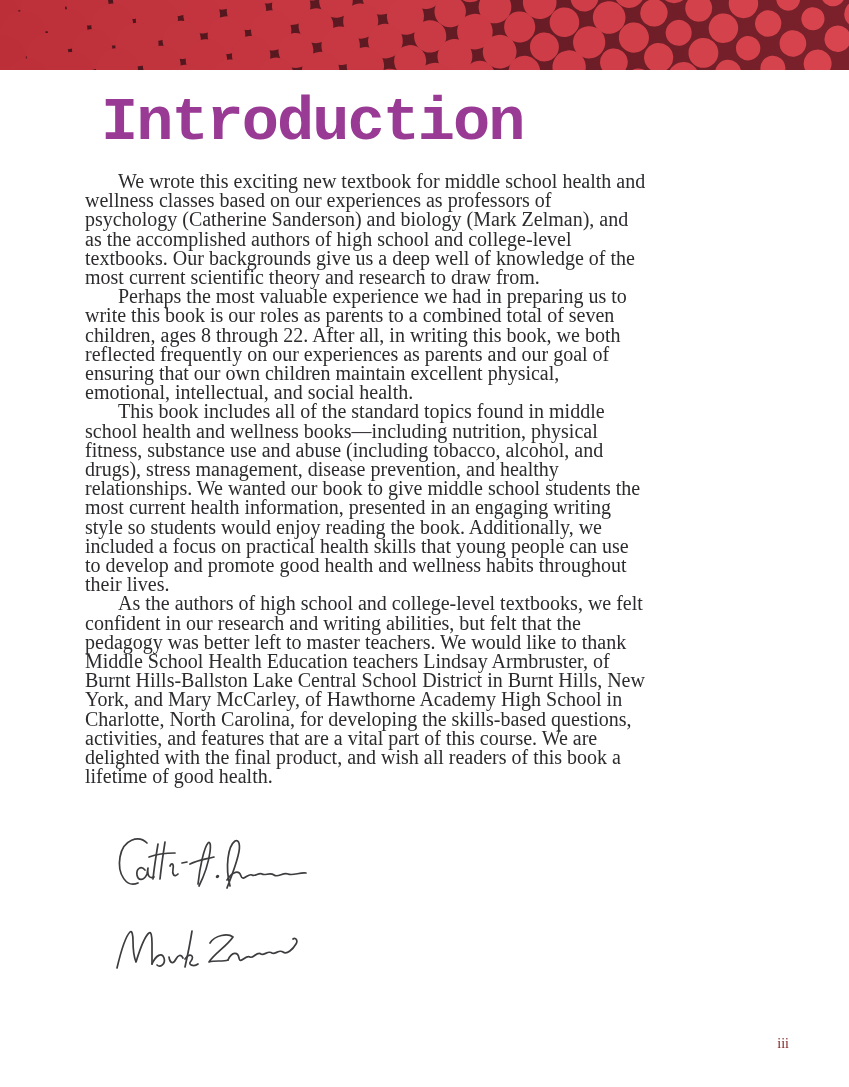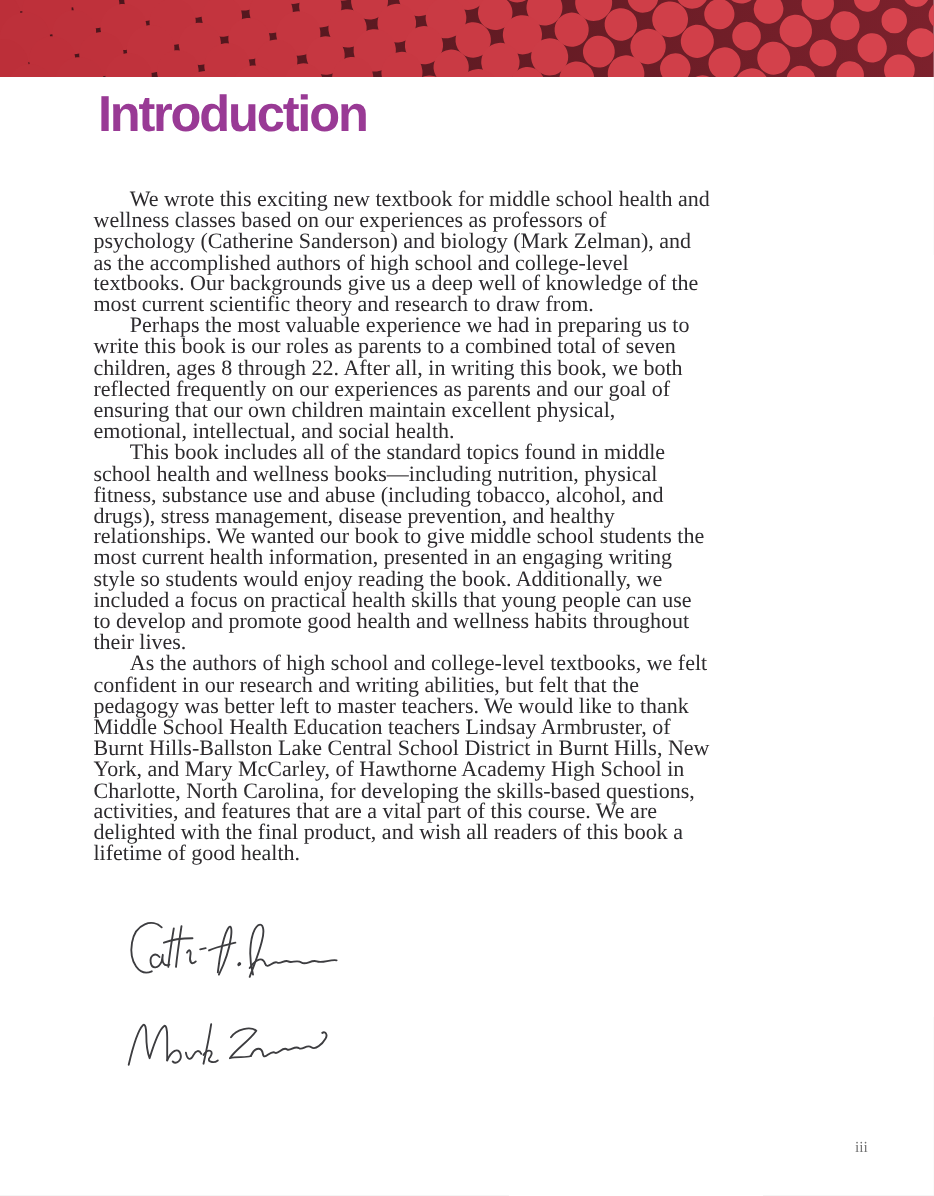--- a/index.html
+++ b/index.html
@@ -15,24 +15,24 @@
   .banner {
     position: absolute;
     top: 0; left: 0;
     width: 849px; height: 70px;
     display: block;
   }
   .page-title {
     position: absolute;
     top: 76px;
     left: 85px;
-    margin: 4px;
-    font-family: Liberation Sans, sans-serif;
+    margin: 16px;
+    font-family: Liberation Mono, monospace;
     font-weight: 700;
-    font-size: 46px;
+    font-size: 62px;
     line-height: 1.0;
     letter-spacing: -2px;
     color: var(--heading-color, #993a95);
   }
   .body-copy {
     position: absolute;
     top: 172px;
     left: 85px;
     width: 562px;
     color: var(--body-color, #2d2b2e);
@@ -55,21 +55,21 @@
     stroke: #3d3d40;
     stroke-width: 1.7;
     stroke-linecap: round;
     stroke-linejoin: round;
   }
   .page-number {
     position: absolute;
     top: 1036px;
     right: 60px;
     font-size: 14px;
-    color: #737373;
+    color: #7f1d1d;
   }
 </style>
 </head>
 <body>
 
 <div class="page">
 
   <svg class="banner" width="849" height="70" viewBox="0 0 849 70" preserveAspectRatio="none">
     <defs>
       <linearGradient id="bannerBg" x1="0" y1="0" x2="1" y2="0">

